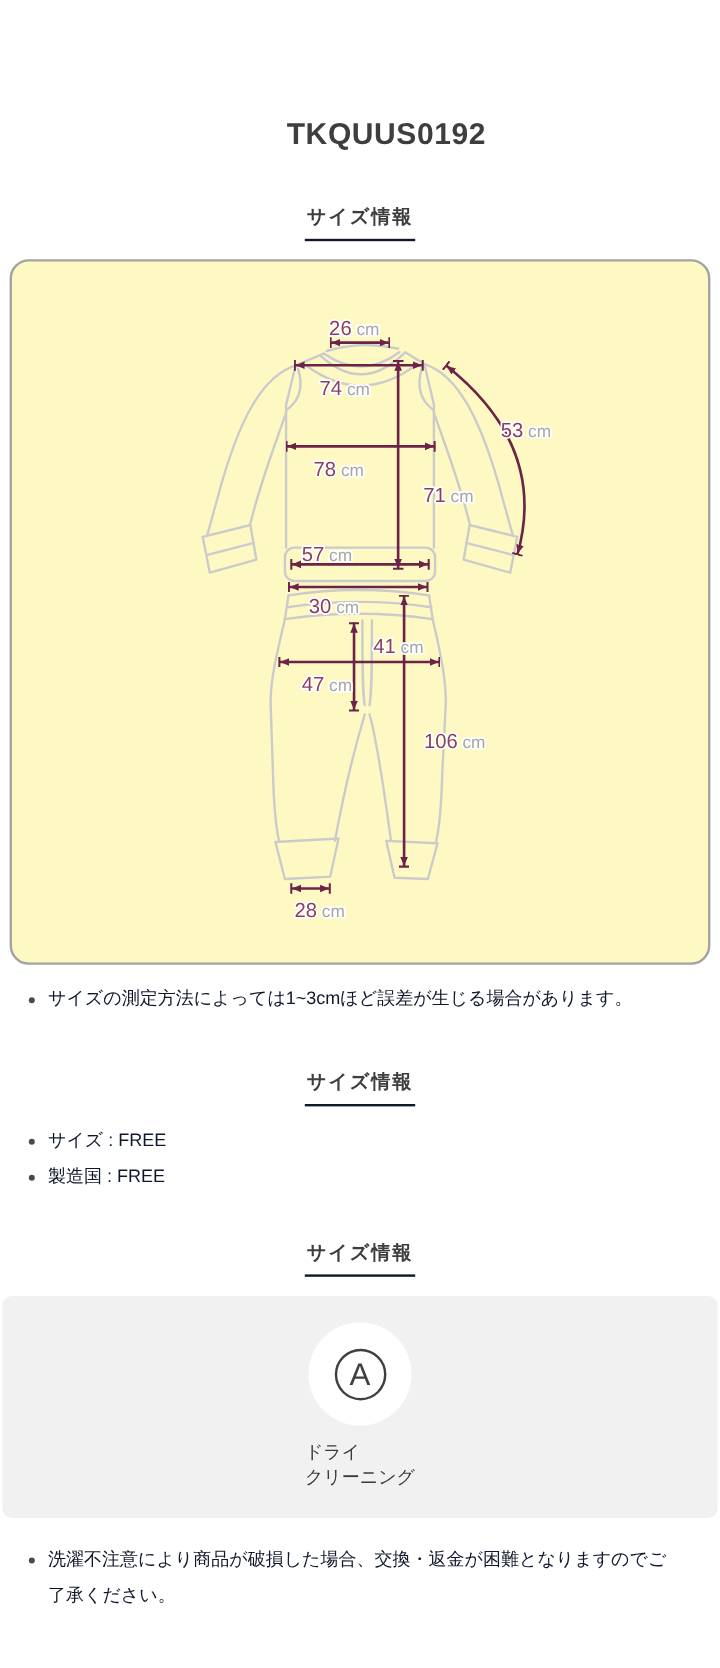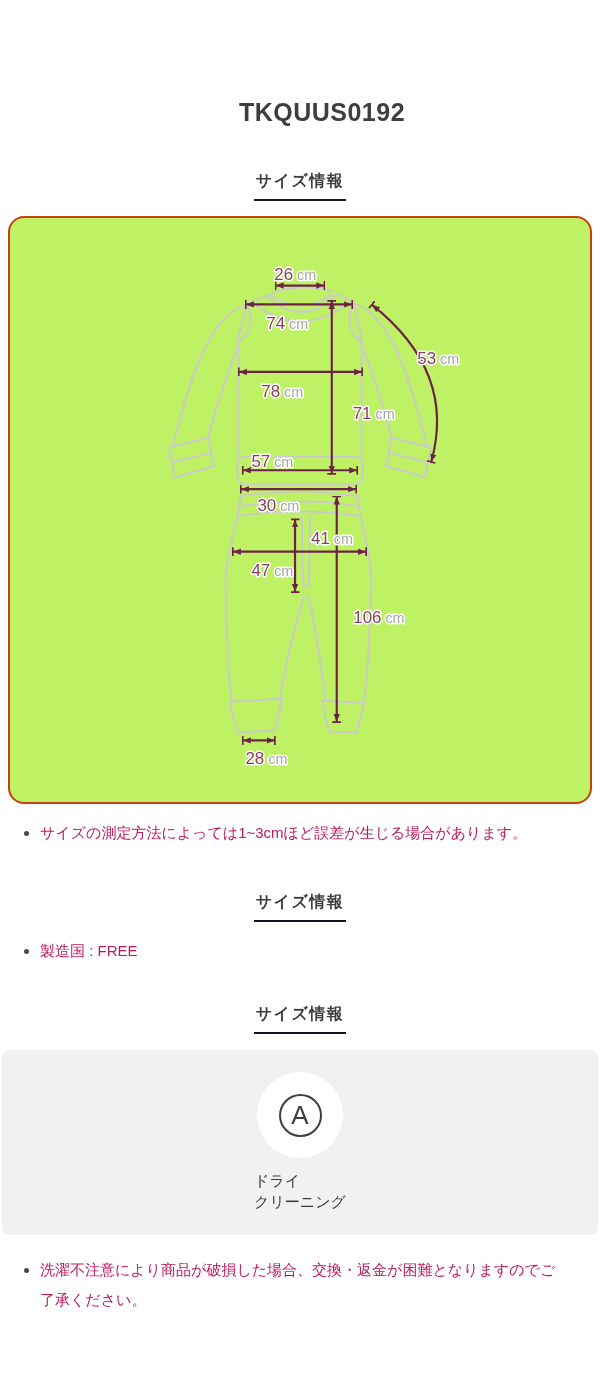--- a/index.html
+++ b/index.html
@@ -16,37 +16,37 @@
   .heading-wrap { text-align:center; }
   .section-heading {
     display:inline-block; font-size:16px; font-weight:bold; color:#3e3e3e;
     letter-spacing:1.5px; padding:0 2px 7px 2px; border-bottom:2px solid #0f172a;
   }
   .hw-1 { margin-top:44px; }
   .hw-2 { margin-top:46px; }
   .hw-3 { margin-top:38px; }
   .diagram-box {
     position:relative; width:584px; height:588px; margin:15px auto 0;
-    border:2px solid #c2410c; border-radius:16px; background:#bef264;
+    border:2px solid #a3a3a3; border-radius:16px; background:#fef9c3;
   }
   .diagram-box svg { position:absolute; left:0; top:0; }
   .garment path, .garment line, .garment rect {
     fill:none; stroke:#cbcbcb; stroke-width:2; stroke-linecap:round; stroke-linejoin:round;
   }
   .dims line, .dims path { fill:none; stroke:#6d2347; stroke-width:2.2; }
   .mnum {
     font-family:"Liberation Sans","DejaVu Sans",sans-serif; font-size:17px; fill:#8b3d5f;
     paint-order:stroke; stroke:#ffffff; stroke-width:3px; stroke-linejoin:round;
   }
   .munit {
     font-family:"Liberation Sans","DejaVu Sans",sans-serif; font-size:14.5px; fill:#a6a6a6;
     paint-order:stroke; stroke:#ffffff; stroke-width:3px; stroke-linejoin:round;
   }
   .bullet-list { margin-top:18px; padding:0 30px 0 24px; list-style:none; }
-  .bullet-item { display:flex; font-size:15px; line-height:30px; color:#be185d; }
+  .bullet-item { display:flex; font-size:15px; line-height:30px; color:#0f172a; }
   .bullet-item + .bullet-item { margin-top:0px; }
   .dot {
     flex:0 0 auto; width:5px; height:5px; border-radius:50%;
     background:#4a4a4a; margin:13px 11px 0 0;
   }
   .note-single { margin-top:16px; }
   .note-single .bullet-item { line-height:26px; }
   .note-single .dot { margin-top:11px; }
   .info-list { margin-top:14px; }
   .care-box {
@@ -202,20 +202,24 @@
   </li>
 </ul>
 
 <div class="heading-wrap hw-2">
   <span class="section-heading">サイズ情報</span>
 </div>
 
 <ul class="bullet-list info-list">
   <li class="bullet-item">
     <span class="dot"></span>
+    <span>サイズ : FREE</span>
+  </li>
+  <li class="bullet-item">
+    <span class="dot"></span>
     <span>製造国 : FREE</span>
   </li>
 </ul>
 
 <div class="heading-wrap hw-3">
   <span class="section-heading">サイズ情報</span>
 </div>
 
 <div class="care-box">
   <div class="care-circle">

